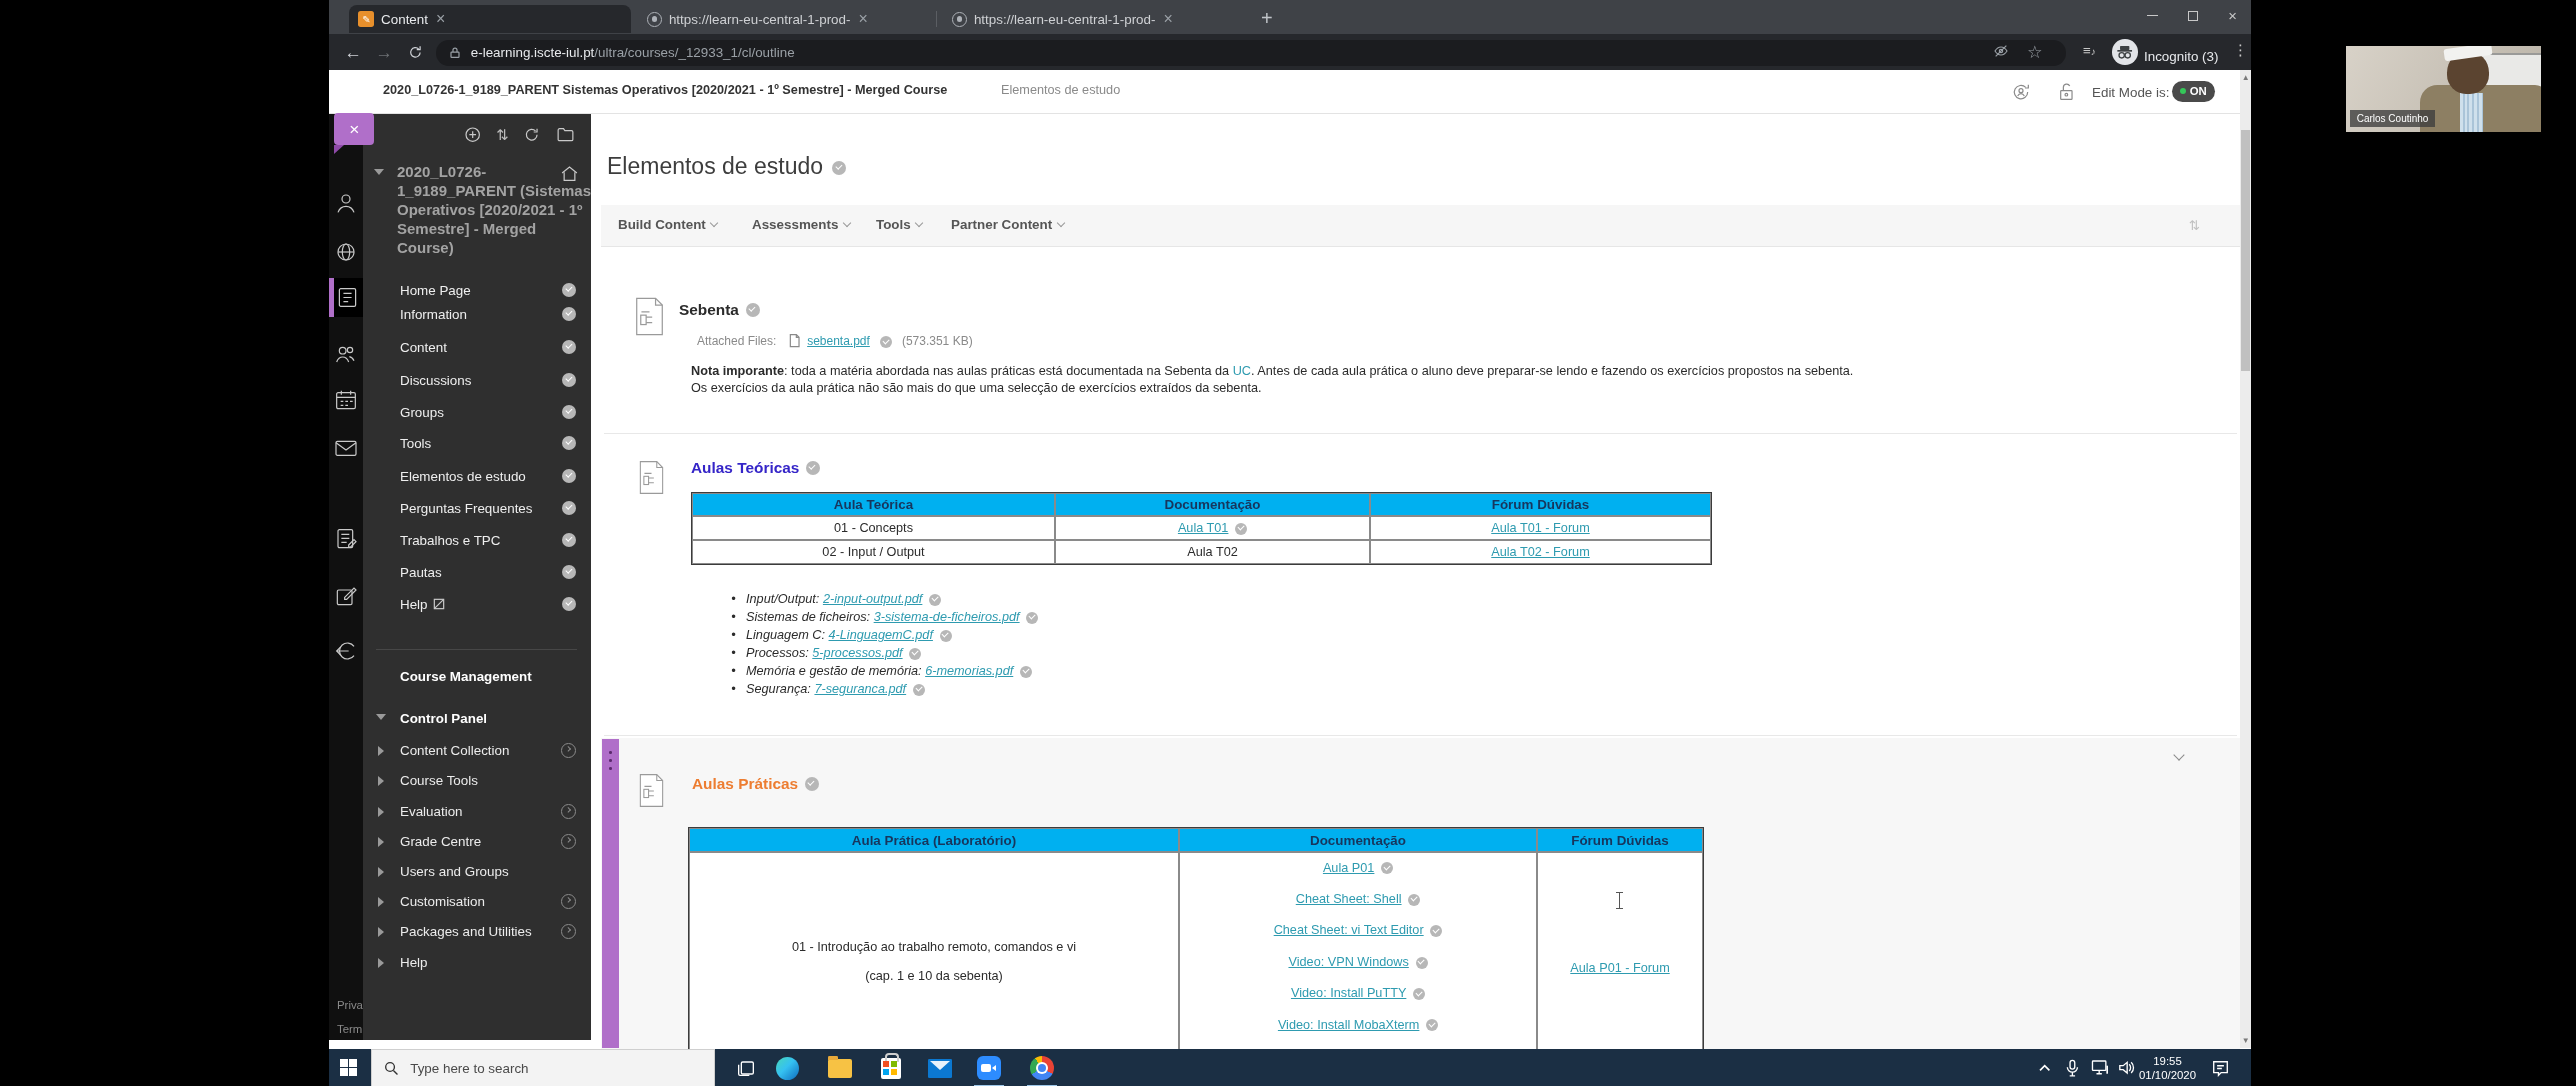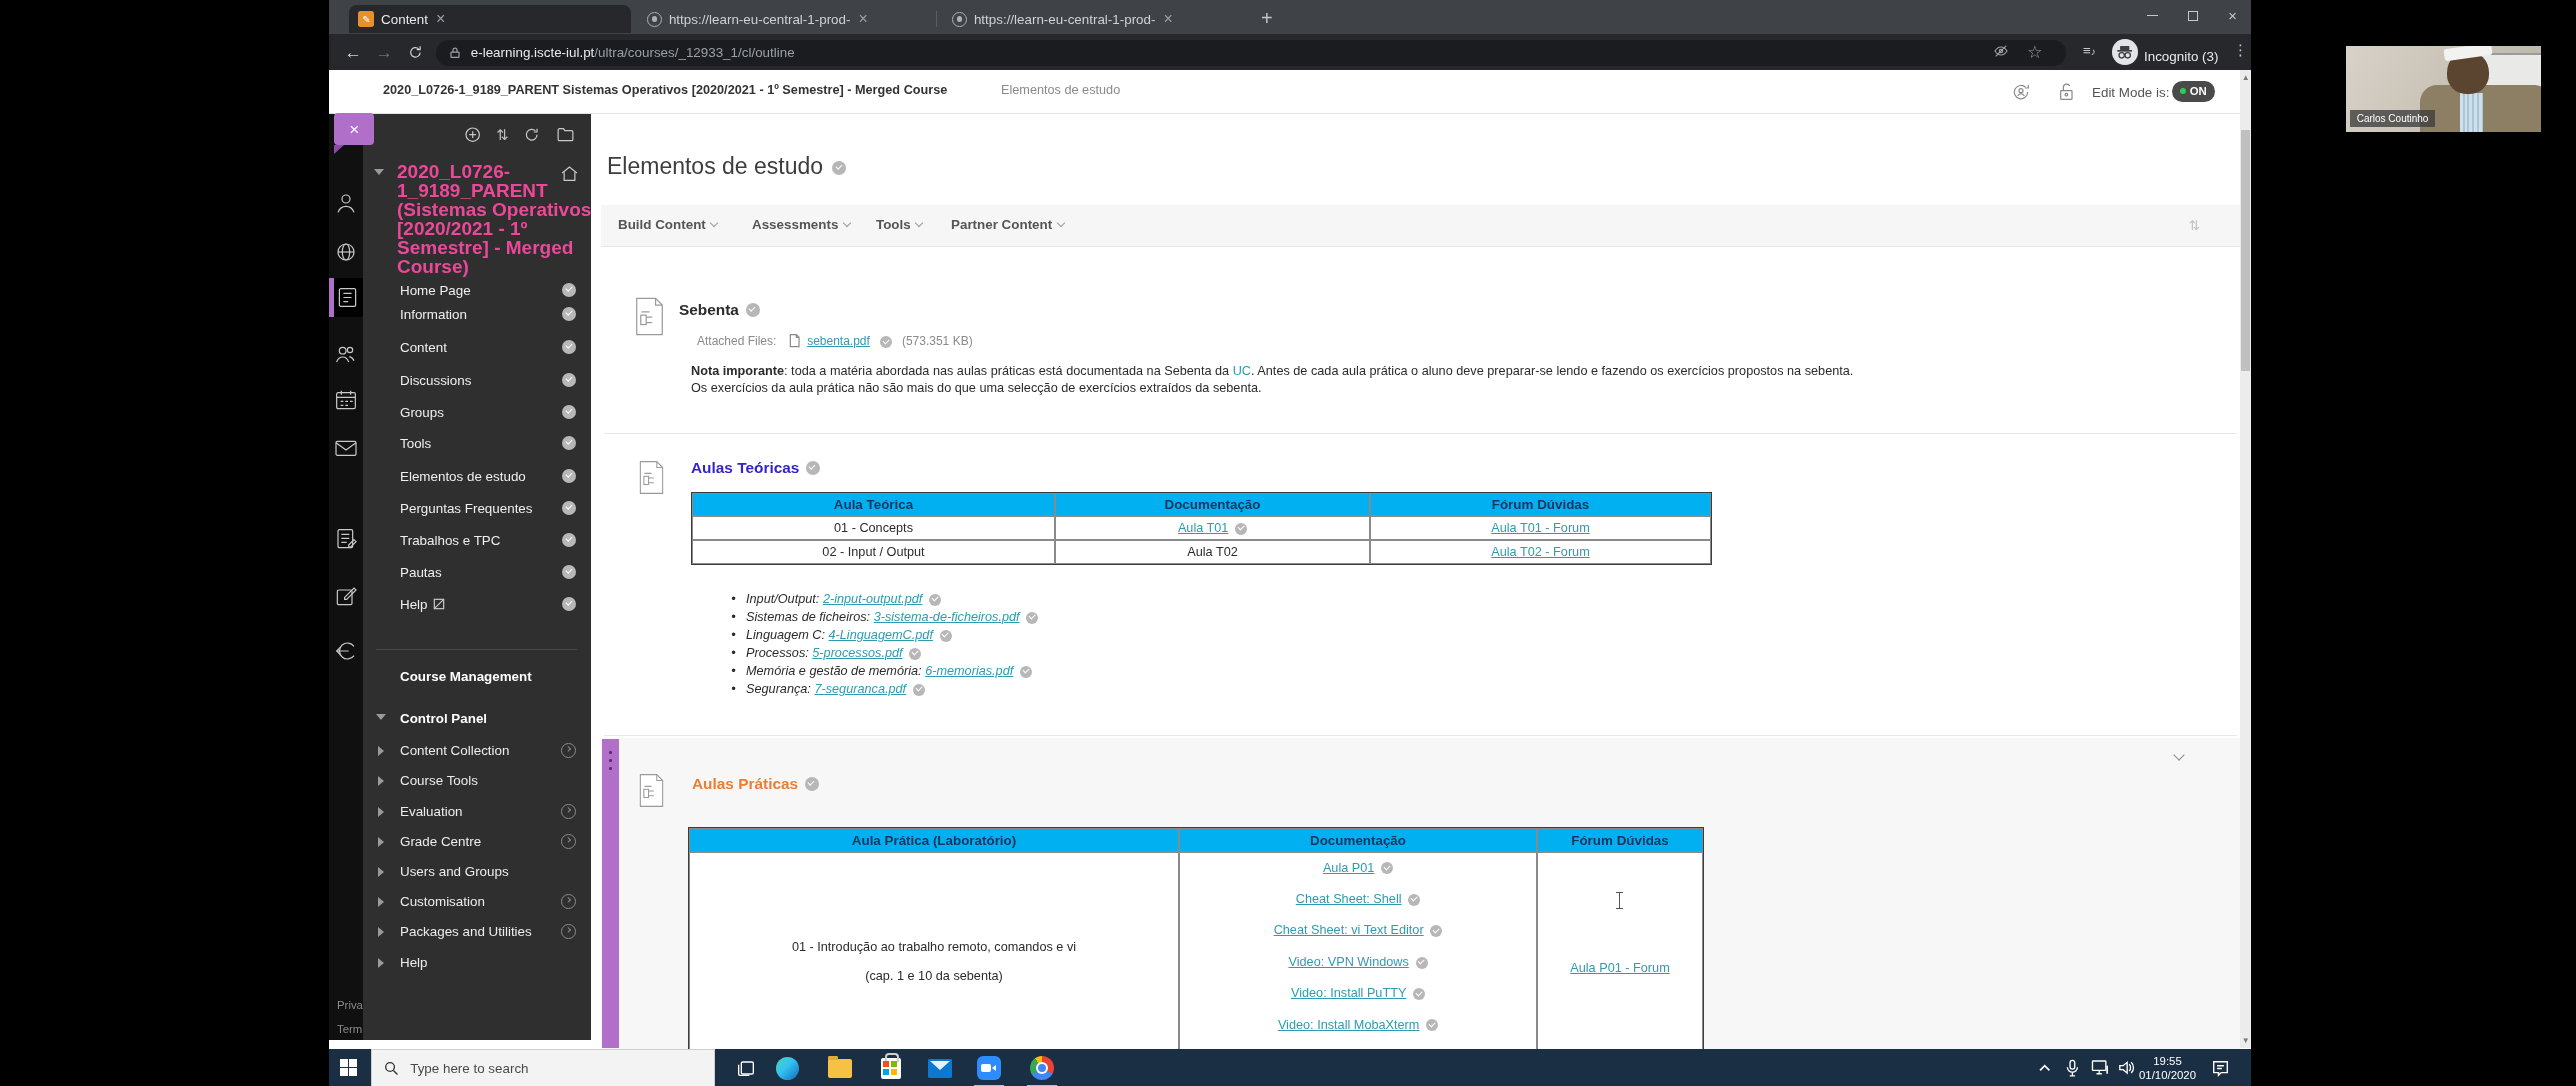--- a/index.html
+++ b/index.html
@@ -45,21 +45,21 @@
   
   .leftbg{position:absolute;left:0;top:114px;width:262px;height:926px;background:#101010;}
   .footlink{position:absolute;left:8px;color:#8a8a8a;font-size:11.4px;width:27px;overflow:hidden;white-space:nowrap;}
   .sidebar{position:absolute;left:34px;top:114px;width:228px;height:926px;background:#2f2f2f;overflow:hidden;}
   .stripicon{position:absolute;left:5.4px;width:24px;height:24px;}
   .striptile{position:absolute;left:0;top:164px;width:34px;height:39px;background:#000;}
   .striptile .pbar{position:absolute;left:0;top:0;width:4.7px;height:39px;background:var(--purple,#b06fc9);}
   .closetab{position:absolute;left:5.4px;top:-2.7px;width:40px;height:32px;background:var(--purple,#b06fc9);border-radius:4px;color:#fff;font-size:17.4px;display:flex;align-items:center;justify-content:center;z-index:3;}
   .closetab::after{content:"";position:absolute;left:0;top:32px;border-left:10.7px solid #8e4aa8;border-bottom:9.4px solid transparent;}
   .sbtopicons{position:absolute;left:101px;top:12px;display:flex;gap:14.8px;color:#bdbdbd;}
-  .sbtitle{position:absolute;left:34px;top:48px;width:195px;color:#ec4899;font-size:19px;font-weight:bold;line-height:19px;}
+  .sbtitle{position:absolute;left:34px;top:48px;width:195px;color:#a3a3a3;font-size:15px;font-weight:bold;line-height:19px;}
   .tri-d{width:0;height:0;border-left:5.4px solid transparent;border-right:5.4px solid transparent;border-top:6.7px solid #9a9a9a;display:inline-block;}
   .tri-r{width:0;height:0;border-top:5.4px solid transparent;border-bottom:5.4px solid transparent;border-left:6.7px solid #9a9a9a;display:inline-block;}
   .sbitem{position:absolute;left:0;width:228px;height:32px;color:#efefef;font-size:13.4px;display:flex;align-items:center;padding-left:37px;}
   .badge{width:14px;height:14px;border-radius:50%;background:#b7b7b7;display:inline-block;position:relative;vertical-align:middle;margin-left:6.7px;flex:0 0 auto;}
   .badge::after{content:"";position:absolute;left:3.4px;top:3.4px;width:5.4px;height:3.4px;border-left:1.3px solid #fff;border-bottom:1.3px solid #fff;transform:rotate(-45deg);}
   .badge.s{width:12px;height:12px;}
   .badge.s::after{left:2.7px;top:2.7px;width:4.7px;height:2.7px;}
   .sbitem .badge{position:absolute;right:14.8px;}
   .cmhead{position:absolute;left:37px;color:#fff;font-weight:bold;font-size:13.4px;}
   .cmitem{position:absolute;left:0;width:228px;height:31px;color:#ececec;font-size:13.4px;display:flex;align-items:center;padding-left:37px;}

